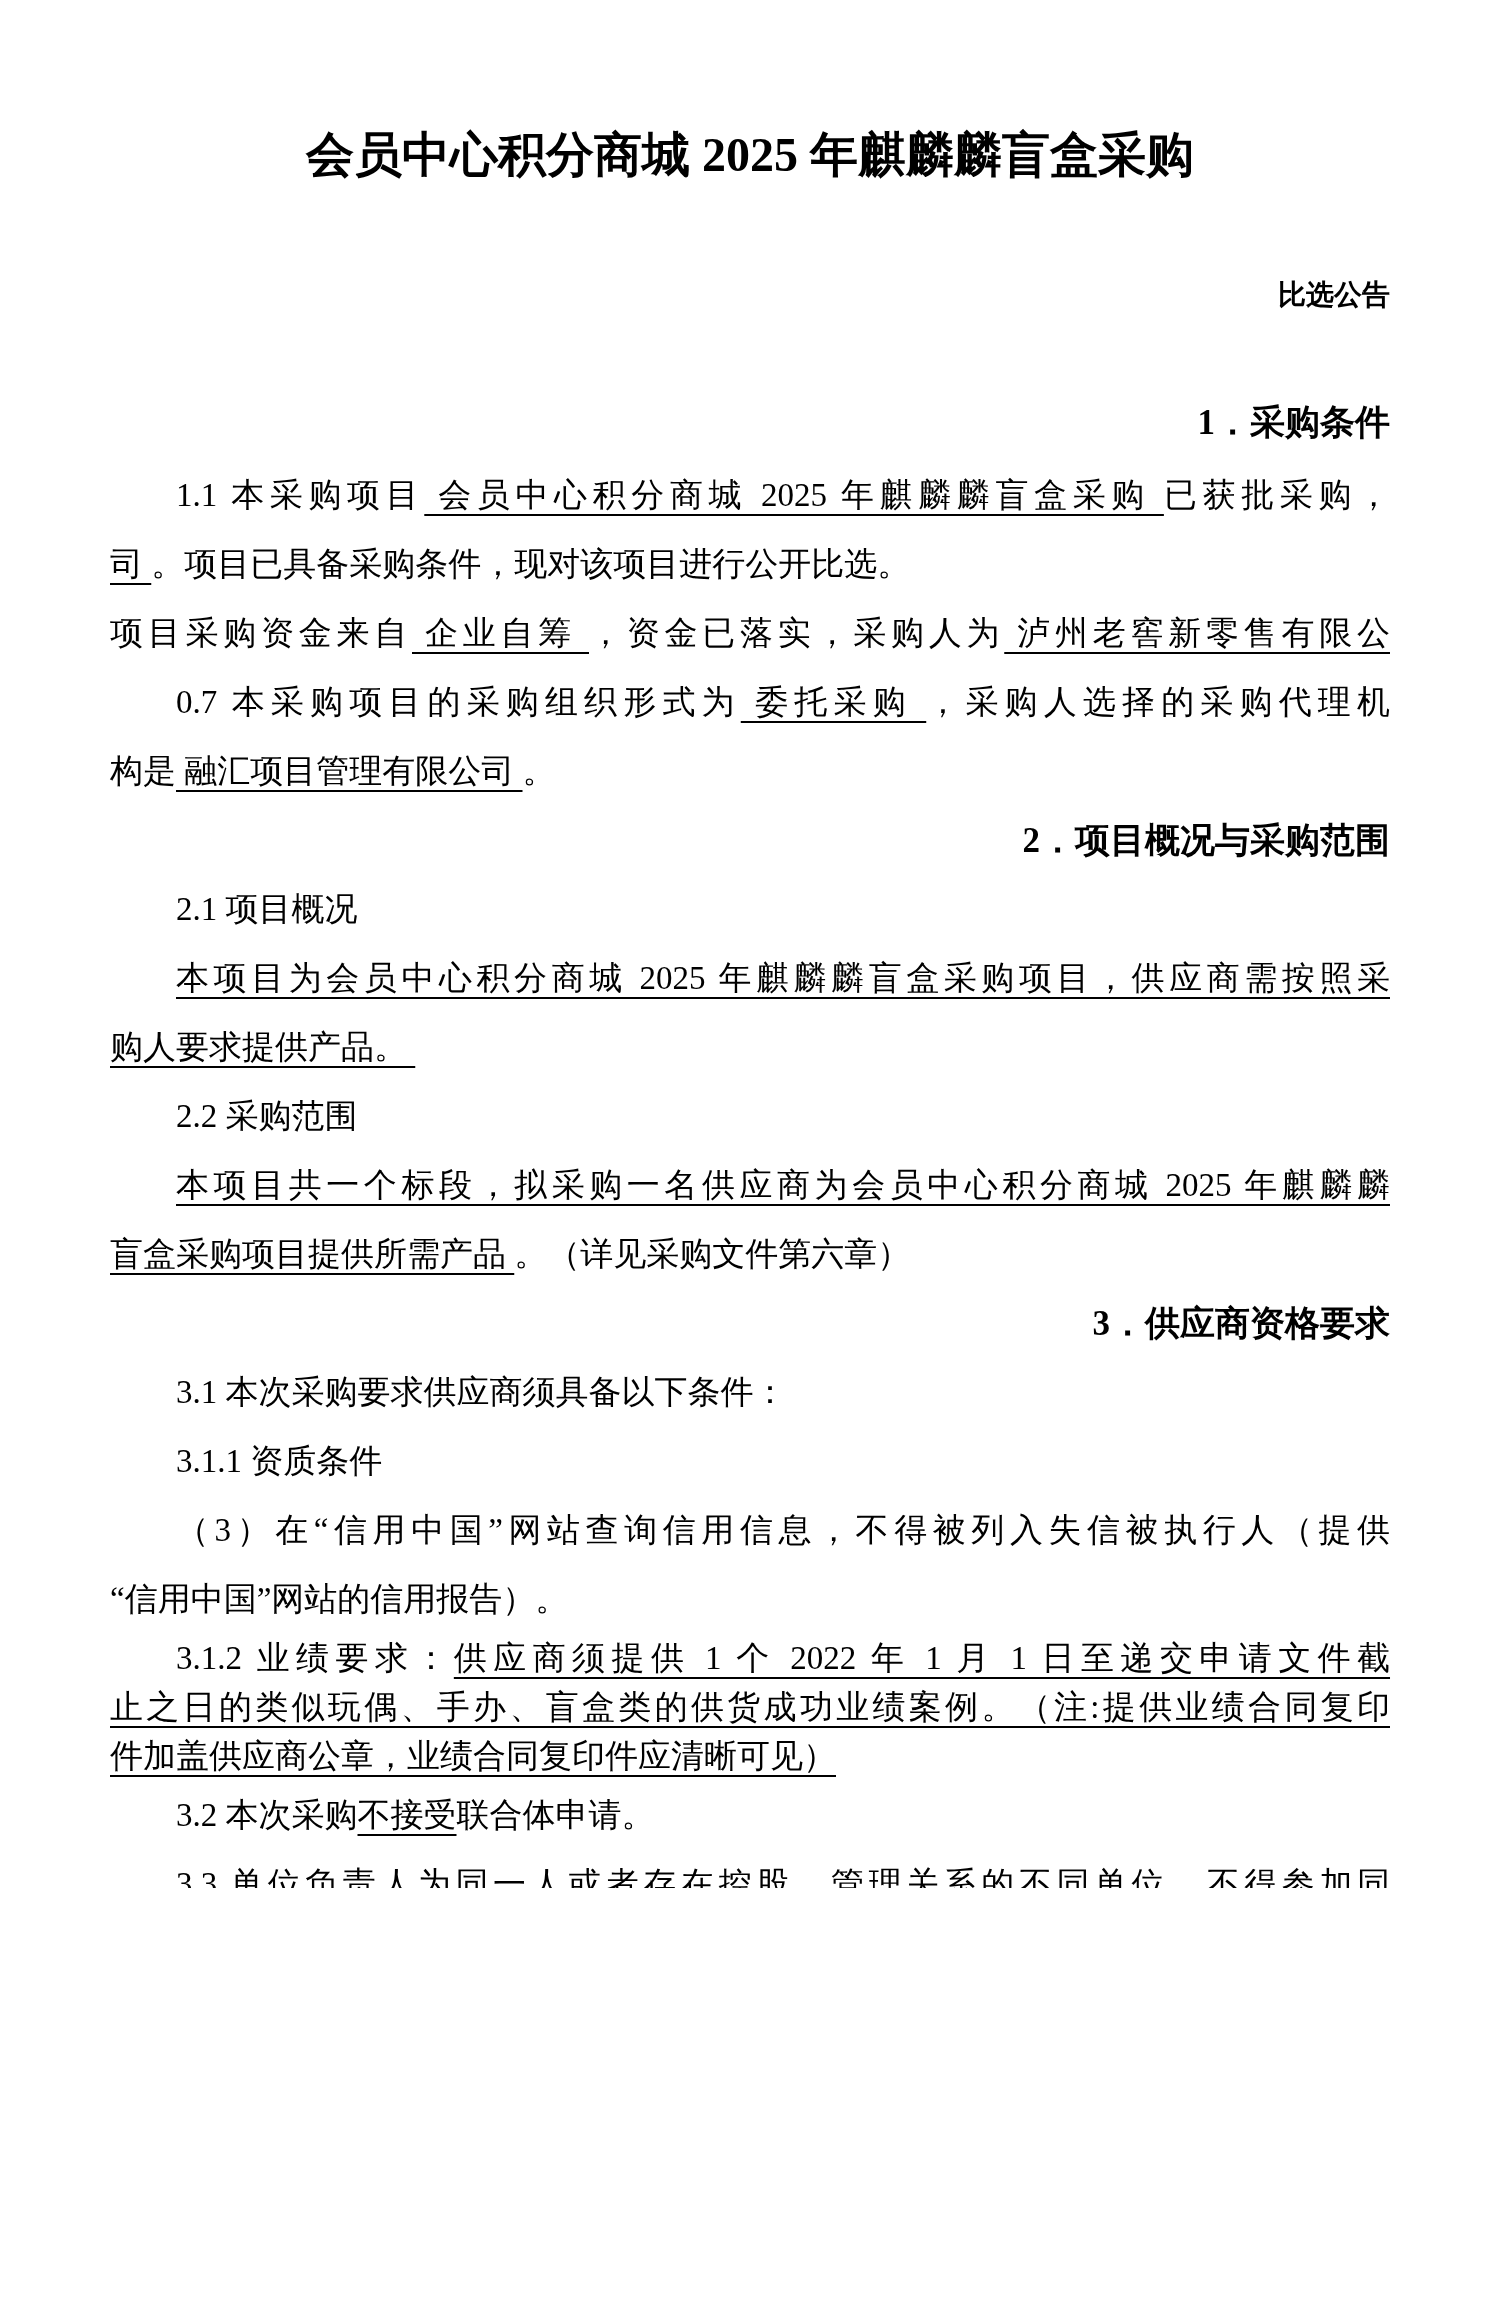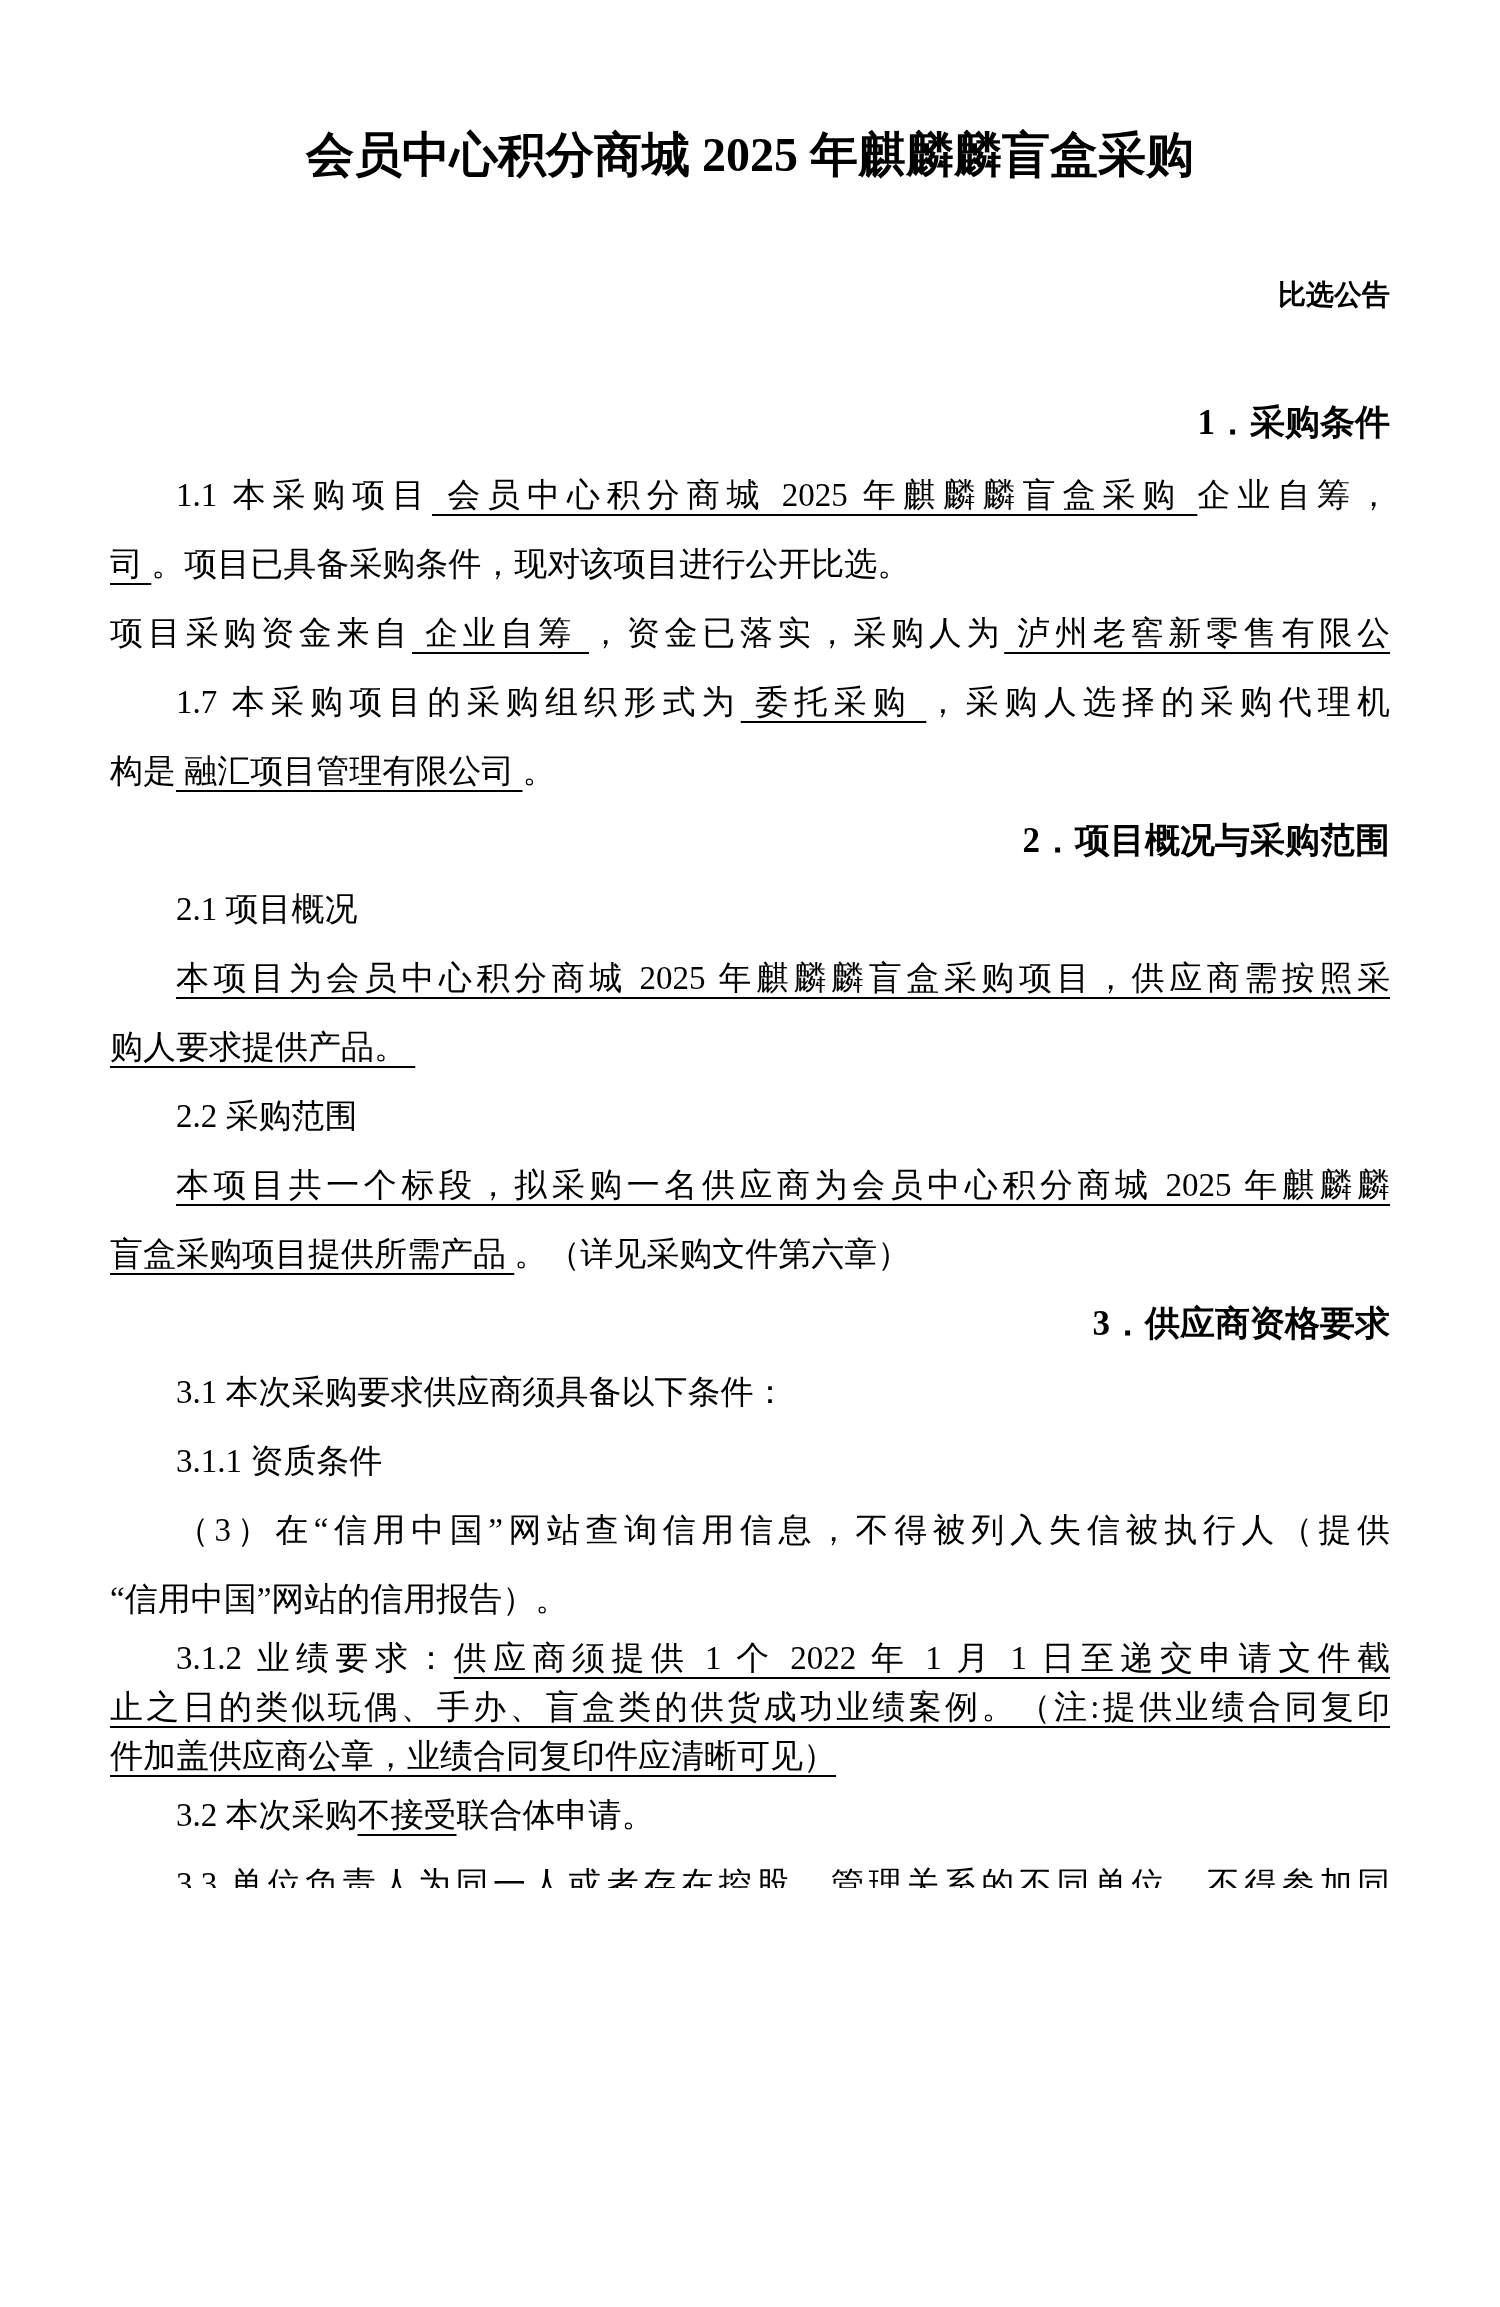--- a/index.html
+++ b/index.html
@@ -62,27 +62,27 @@
 
 <div class="page">
   <div class="content">
 
     <div class="doc-title">会员中心积分商城 2025 年麒麟麟盲盒采购</div>
     <div class="doc-subtitle">比选公告</div>
 
     <div class="sec-h first">1．采购条件</div>
 
     <div class="para p11">
-      <div class="line indent full"><span>1.1 本采购项目</span><span class="u"> 会员中心积分商城 2025 年麒麟麟盲盒采购 </span><span>企业自筹，</span></div>
+      <div class="line indent full"><span>1.1 本采购项目</span><span class="u"> 会员中心积分商城 2025 年麒麟麟盲盒采购 </span><span>已获批采购，</span></div>
       <div class="line"><span class="u">司 </span><span>。项目已具备采购条件，现对该项目进行公开比选。</span></div>
       <div class="line full"><span>项目采购资金来自</span><span class="u"> 企业自筹 </span><span>，资金已落实，采购人为</span><span class="u"> 泸州老窖新零售有限公</span></div>
     </div>
 
     <div class="para">
-      <div class="line indent full"><span>1.7 本采购项目的采购组织形式为</span><span class="u"> 委托采购 </span><span>，采购人选择的采购代理机</span></div>
+      <div class="line indent full"><span>0.7 本采购项目的采购组织形式为</span><span class="u"> 委托采购 </span><span>，采购人选择的采购代理机</span></div>
       <div class="line"><span>构是</span><span class="u"> 融汇项目管理有限公司 </span><span>。</span></div>
     </div>
 
     <div class="sec-h">2．项目概况与采购范围</div>
 
     <div class="line indent">2.1 项目概况</div>
 
     <div class="para">
       <div class="line indent full"><span class="u">本项目为会员中心积分商城 2025 年麒麟麟盲盒采购项目，供应商需按照采</span></div>
       <div class="line"><span class="u">购人要求提供产品。 </span></div>

